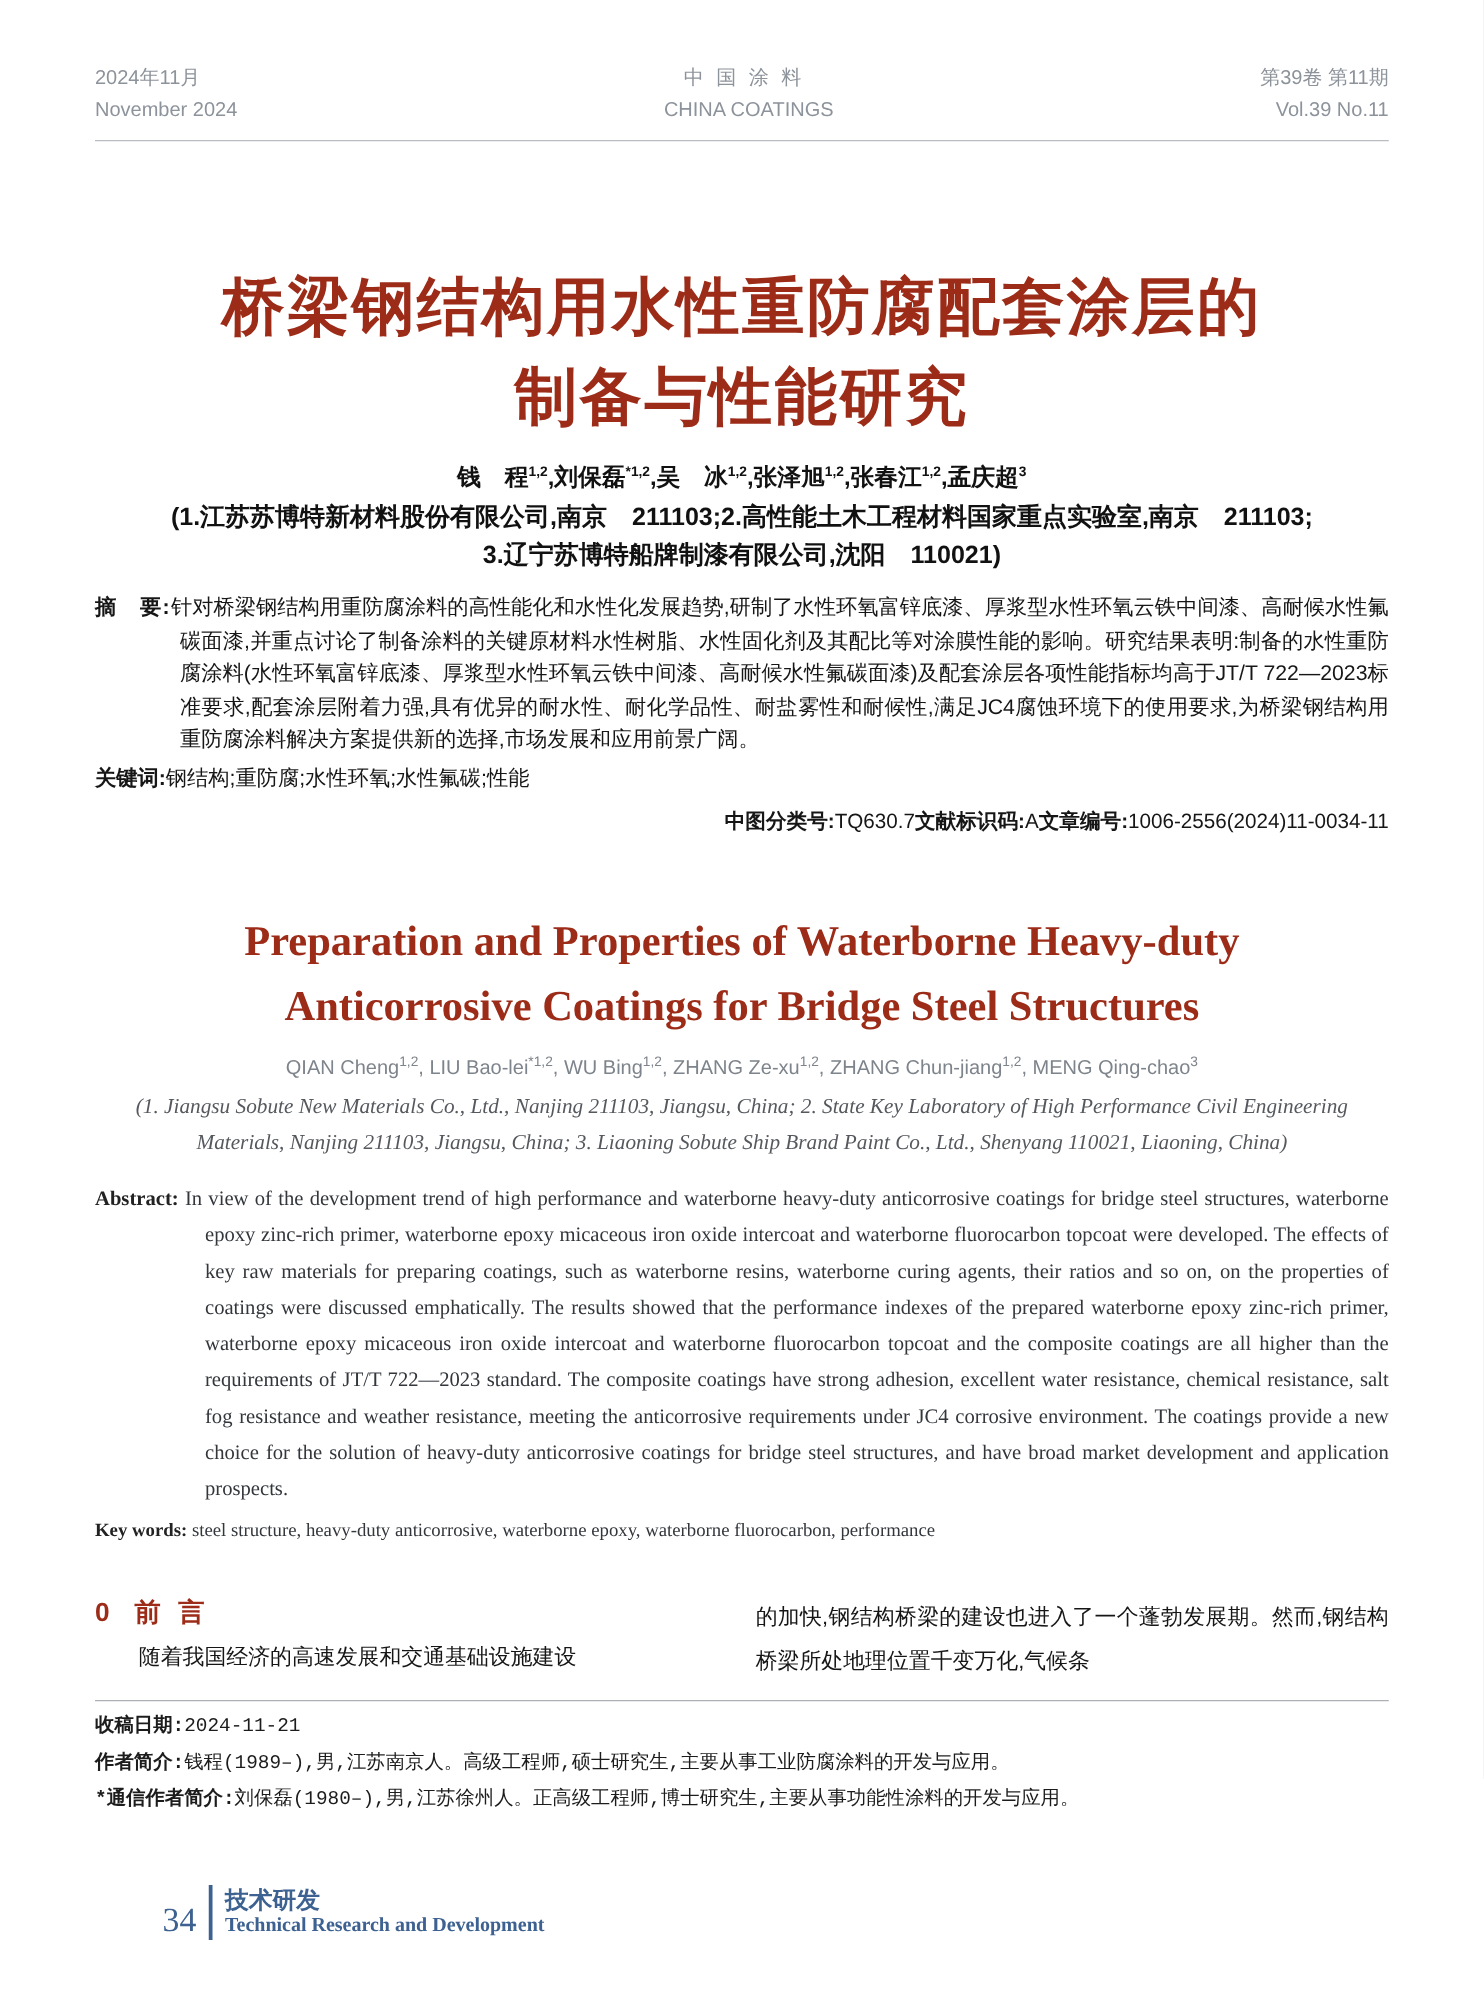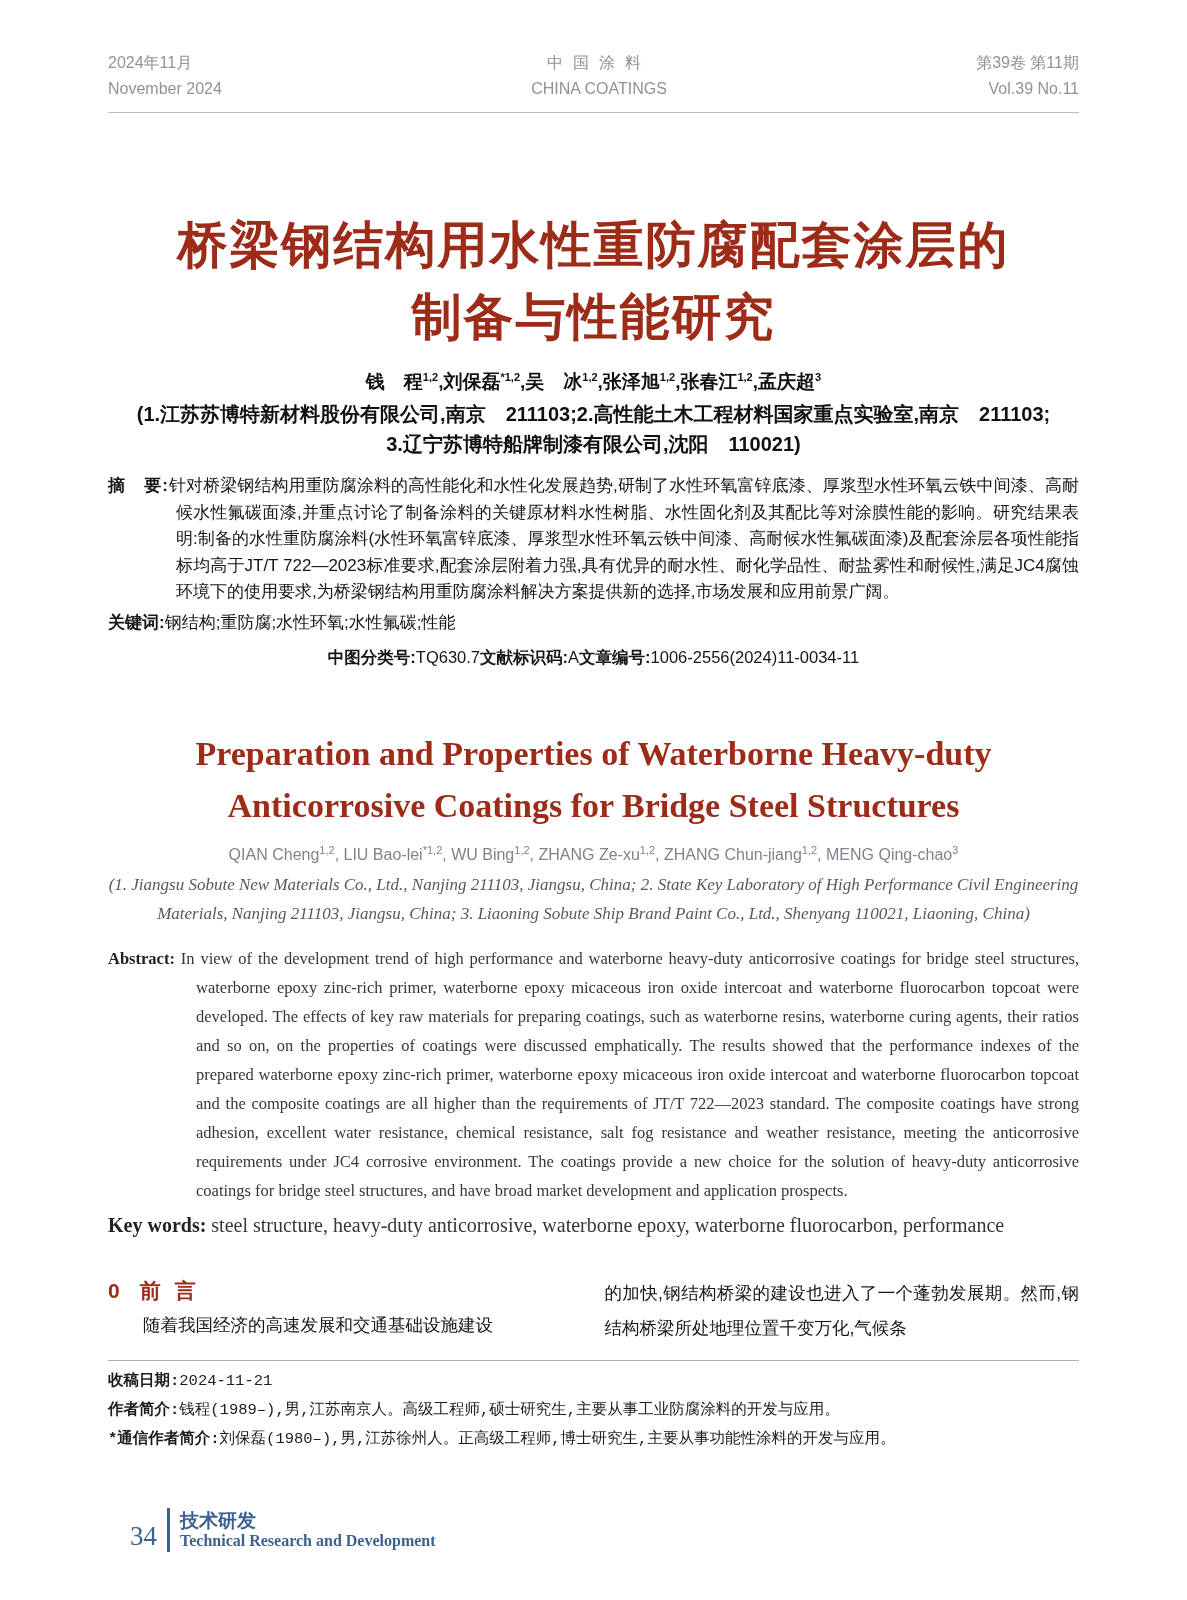--- a/index.html
+++ b/index.html
@@ -7,21 +7,21 @@
     --footer-blue:#3d6190;
     --header-gray:#8d939b;
     --text-dark:#1f1f1f;
   }
   html,body{margin:0;padding:0;background:#e8e8e8;}
   .page{
     width:1187px;height:1600px;background:#ffffff;margin:0 auto;
     position:relative;overflow:hidden;box-sizing:border-box;
     font-family:"Liberation Sans","DejaVu Sans",sans-serif;color:var(--text-dark);
   }
-  .content{padding:0 108px;}
+  .content{padding:0 76px;}
   
   .running-head{
     display:flex;justify-content:space-between;align-items:flex-end;
     margin-top:50px;padding-bottom:10px;border-bottom:1.5px solid #b9bcc1;
     color:var(--header-gray);font-size:16px;line-height:26px;
   }
   .rh-left{text-align:left;}
   .rh-center{text-align:center;}
   .rh-center .cn{letter-spacing:10px;}
   .rh-right{text-align:right;}
@@ -38,21 +38,21 @@
     margin-top:4px;text-align:center;font-weight:bold;font-size:20px;line-height:30px;color:#111;
   }
   
   .abs-cn{
     margin:14px 0 0 0;font-size:17px;line-height:26.5px;text-align:justify;
     padding-left:68px;text-indent:-68px;color:#161616;
   }
   .abs-cn b{letter-spacing:1px;}
   .kw-cn{margin:4px 0 0 0;font-size:17px;line-height:26px;color:#161616;}
   .meta-row{
-    display:flex;justify-content:center;margin-top:8px;
+    display:flex;justify-content:flex-end;margin-top:8px;
     font-size:16.5px;line-height:26px;color:#161616;
   }
   .doi-line{
     margin-top:5px;font-family:"Liberation Serif","DejaVu Serif",serif;
     font-size:15.5px;color:#222;
   }
   
   .title-en{
     margin-top:58px;text-align:center;color:var(--accent-red);
     font-family:"Liberation Serif","DejaVu Serif",serif;
@@ -68,21 +68,21 @@
   }
   
   .abs-en{
     margin:16px 0 0 0;font-family:"Liberation Serif","DejaVu Serif",serif;
     font-size:16.5px;line-height:29px;text-align:justify;color:#33373c;
     padding-left:88px;text-indent:-88px;
   }
   .abs-en b{color:#222;font-family:"Liberation Serif","DejaVu Serif",serif;}
   .kw-en{
     margin:6px 0 0 0;font-family:"Liberation Serif","DejaVu Serif",serif;
-    font-size:20px;line-height:29px;color:#33373c;
+    font-size:15px;line-height:29px;color:#33373c;
   }
   .kw-en b{color:#222;}
   
   .intro{display:flex;gap:22px;margin-top:36px;}
   .intro-col{flex:1 1 0;font-size:17.5px;line-height:35px;color:#161616;text-align:justify;}
   .sec-heading{
     color:var(--accent-red);font-weight:bold;font-size:21px;line-height:30px;margin-bottom:2px;
   }
   .sec-heading .num{margin-right:20px;}
   .sec-heading .ttl{letter-spacing:14px;}

